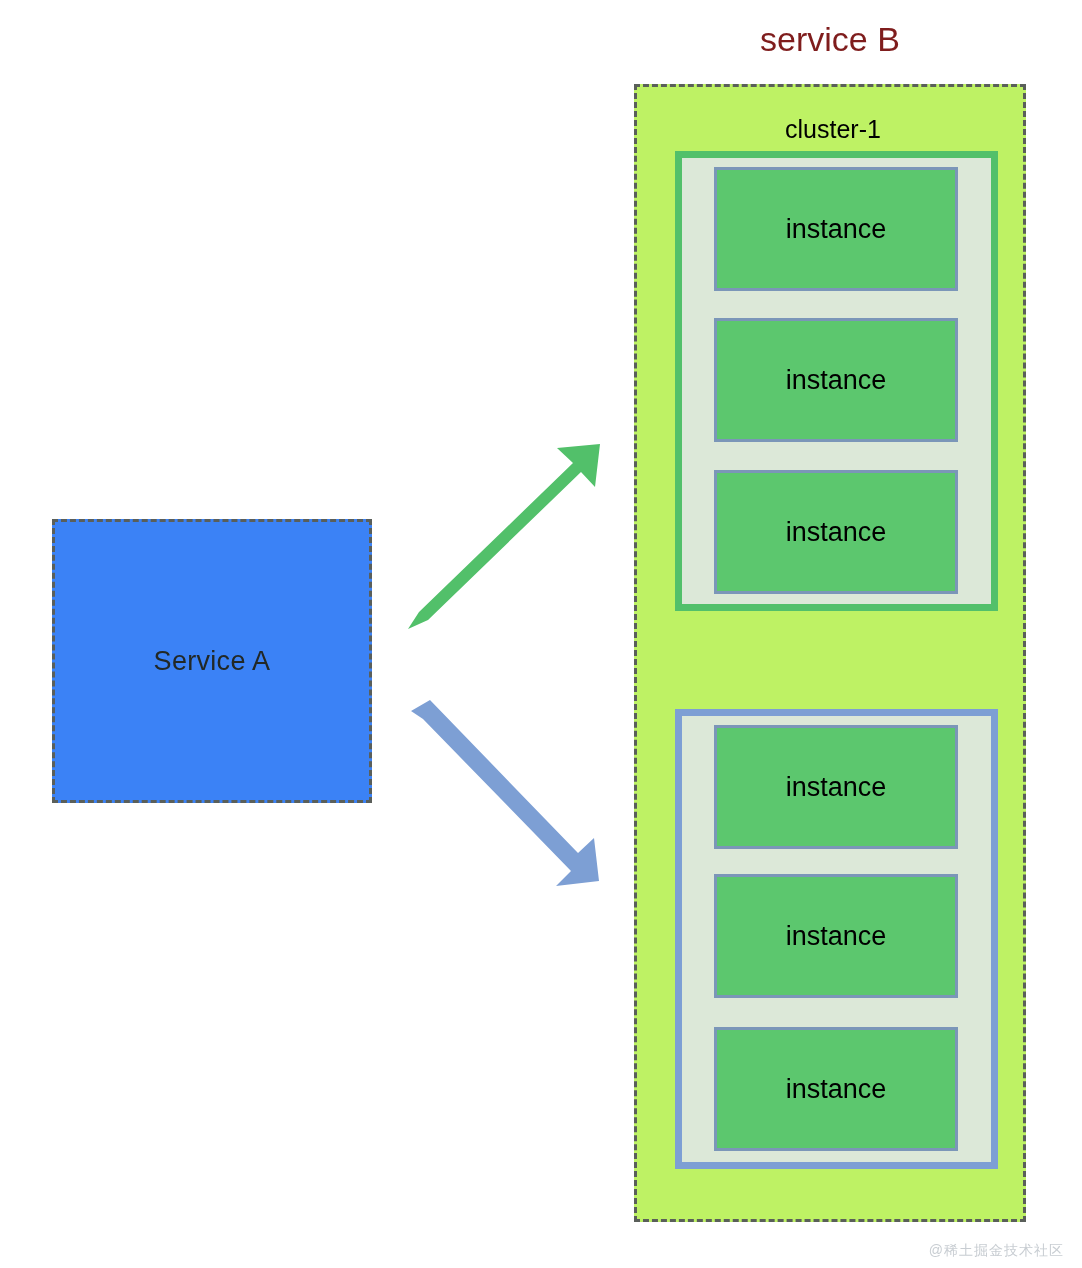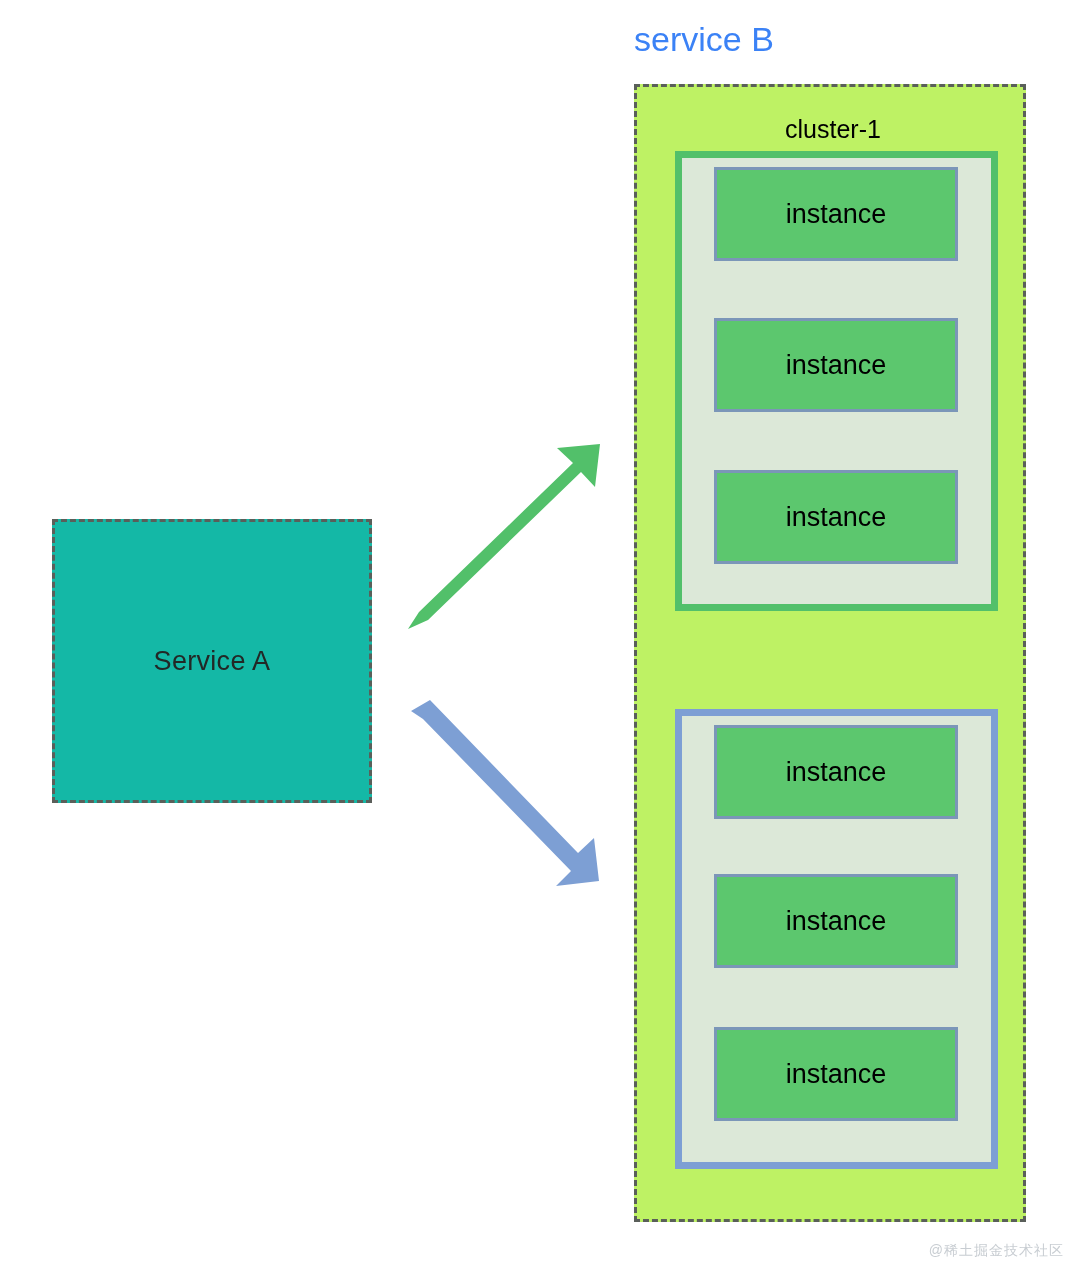--- a/index.html
+++ b/index.html
@@ -37,22 +37,23 @@
     color: #222826;
     letter-spacing: 0.3px;
   }
 
   
   #service-b-title {
     position: absolute;
     left: 634px;
     top: 20px;
     width: 392px;
+    text-align: center;
     font-size: 34px;
-    color: #3b82f6;
+    color: #7f1d1d;
   }
 
   
   #service-b-box {
     position: absolute;
     left: 634px;
     top: 84px;
     width: 392px;
     height: 1138px;
     background: #DCE8D8;
@@ -89,21 +90,21 @@
     top: 622px;
     height: 460px;
     border: 7px solid #7D9FD4;
   }
 
   
   .instance-box {
     position: absolute;
     left: 32px;
     width: 244px;
-    height: 94px;
+    height: 124px;
     box-sizing: border-box;
     background: #5CC76E;
     border: 3px solid #7B96B8;
     display: flex;
     align-items: center;
     justify-content: center;
   }
   .instance-label {
     font-size: 27px;
     color: #000000;
@@ -135,21 +136,21 @@
     font-size: 14px;
     color: #C8CDD2;
     letter-spacing: 1px;
   }
 </style>
 </head>
 <body>
 
 <div id="canvas">
 
-  <div id="service-a-box" style="background: #14b8a6; border-color: rgb(90, 95, 90);">
+  <div id="service-a-box" style="background: #3b82f6; border-color: rgb(90, 95, 90);">
     <span id="service-a-label">Service A</span>
   </div>
 
   <div id="service-b-title">service B</div>
 
   <div id="service-b-box" style="background: #bef264; border-color: rgb(90, 95, 90);">
 
     <div class="cluster-label" id="cluster-1-label">cluster-1</div>
 
     <div class="cluster-box" id="cluster-1-box" style="border-color: rgb(82, 192, 106); background: rgb(220, 232, 216);">

